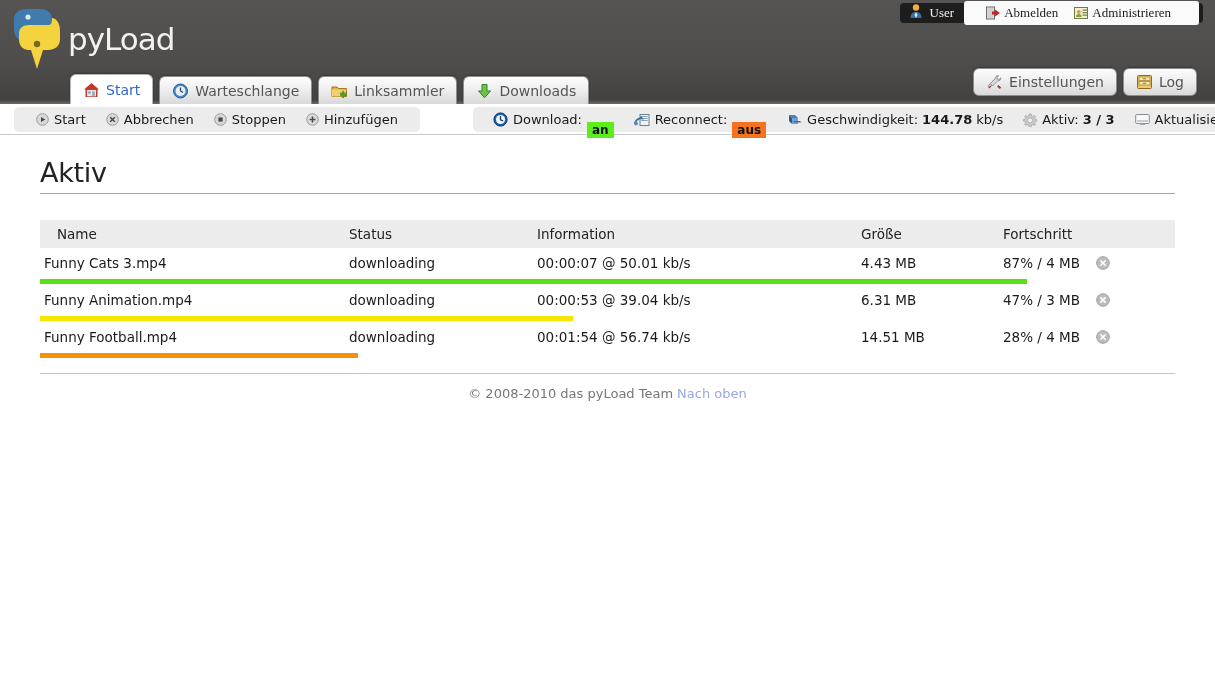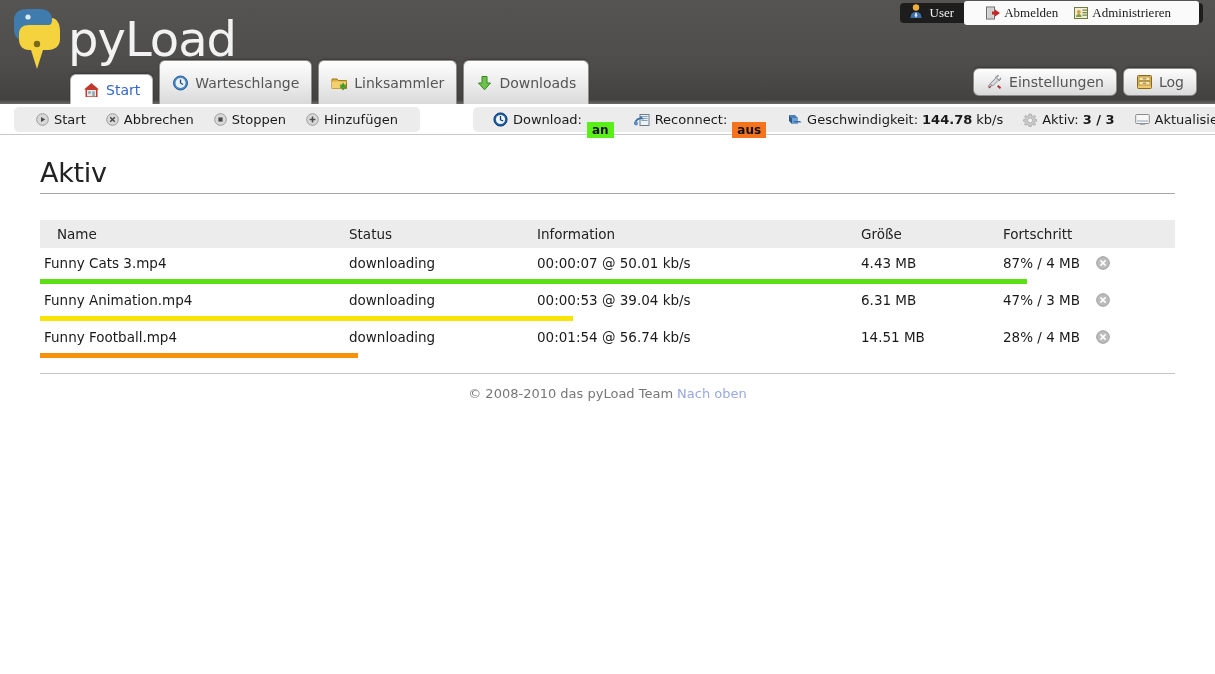--- a/index.html
+++ b/index.html
@@ -15,21 +15,21 @@
     position: relative;
     width: 1215px; height: 104px;
     background: linear-gradient(to bottom, #555453 0%, #4e4d4c 60%, #434241 96%, #6d6c6b 100%);
   }
   .logo-wrap {
     position: absolute; left: 10px; top: 6px;
     display: flex; align-items: center;
   }
   .logo-mark { width: 54px; height: 66px; }
   .logo-text {
-    font-size: 48px; color: #f2f2f2; letter-spacing: -1px;
+    font-size: 31px; color: #f2f2f2; letter-spacing: -1px;
     font-family: "DejaVu Sans", "Liberation Sans", sans-serif;
     margin-left: 4px; line-height: 1; text-align: center;
   }
 
   
   .userbox {
     position: absolute; right: 12px; top: 3px;
     height: 20px; background: #1d1d1d;
     border-radius: 4px;
     display: flex; align-items: center;
@@ -54,21 +54,21 @@
   .tabs-left {
     position: absolute; left: 70px; bottom: 0;
     display: flex; align-items: flex-end;
   }
   .tabs-right {
     position: absolute; right: 12px; bottom: 8px;
     display: flex; align-items: flex-end;
   }
   .tab {
     display: flex; align-items: center;
-    height: 44px; padding: 0 12px;
+    height: 28px; padding: 0 12px;
     margin-right: 6px;
     border-radius: 6px 6px 0 0;
     background: linear-gradient(to bottom, #fdfdfd 0%, #ededed 50%, #d9d9d9 100%);
     border: 1px solid #8d8d8d; border-bottom: none;
     font-size: 14px; color: #555; text-decoration: none;
     box-shadow: 0 -1px 2px rgba(0,0,0,0.25);
     white-space: nowrap;
   }
   .tab.active {
     background: #ffffff; color: #3366cc;

